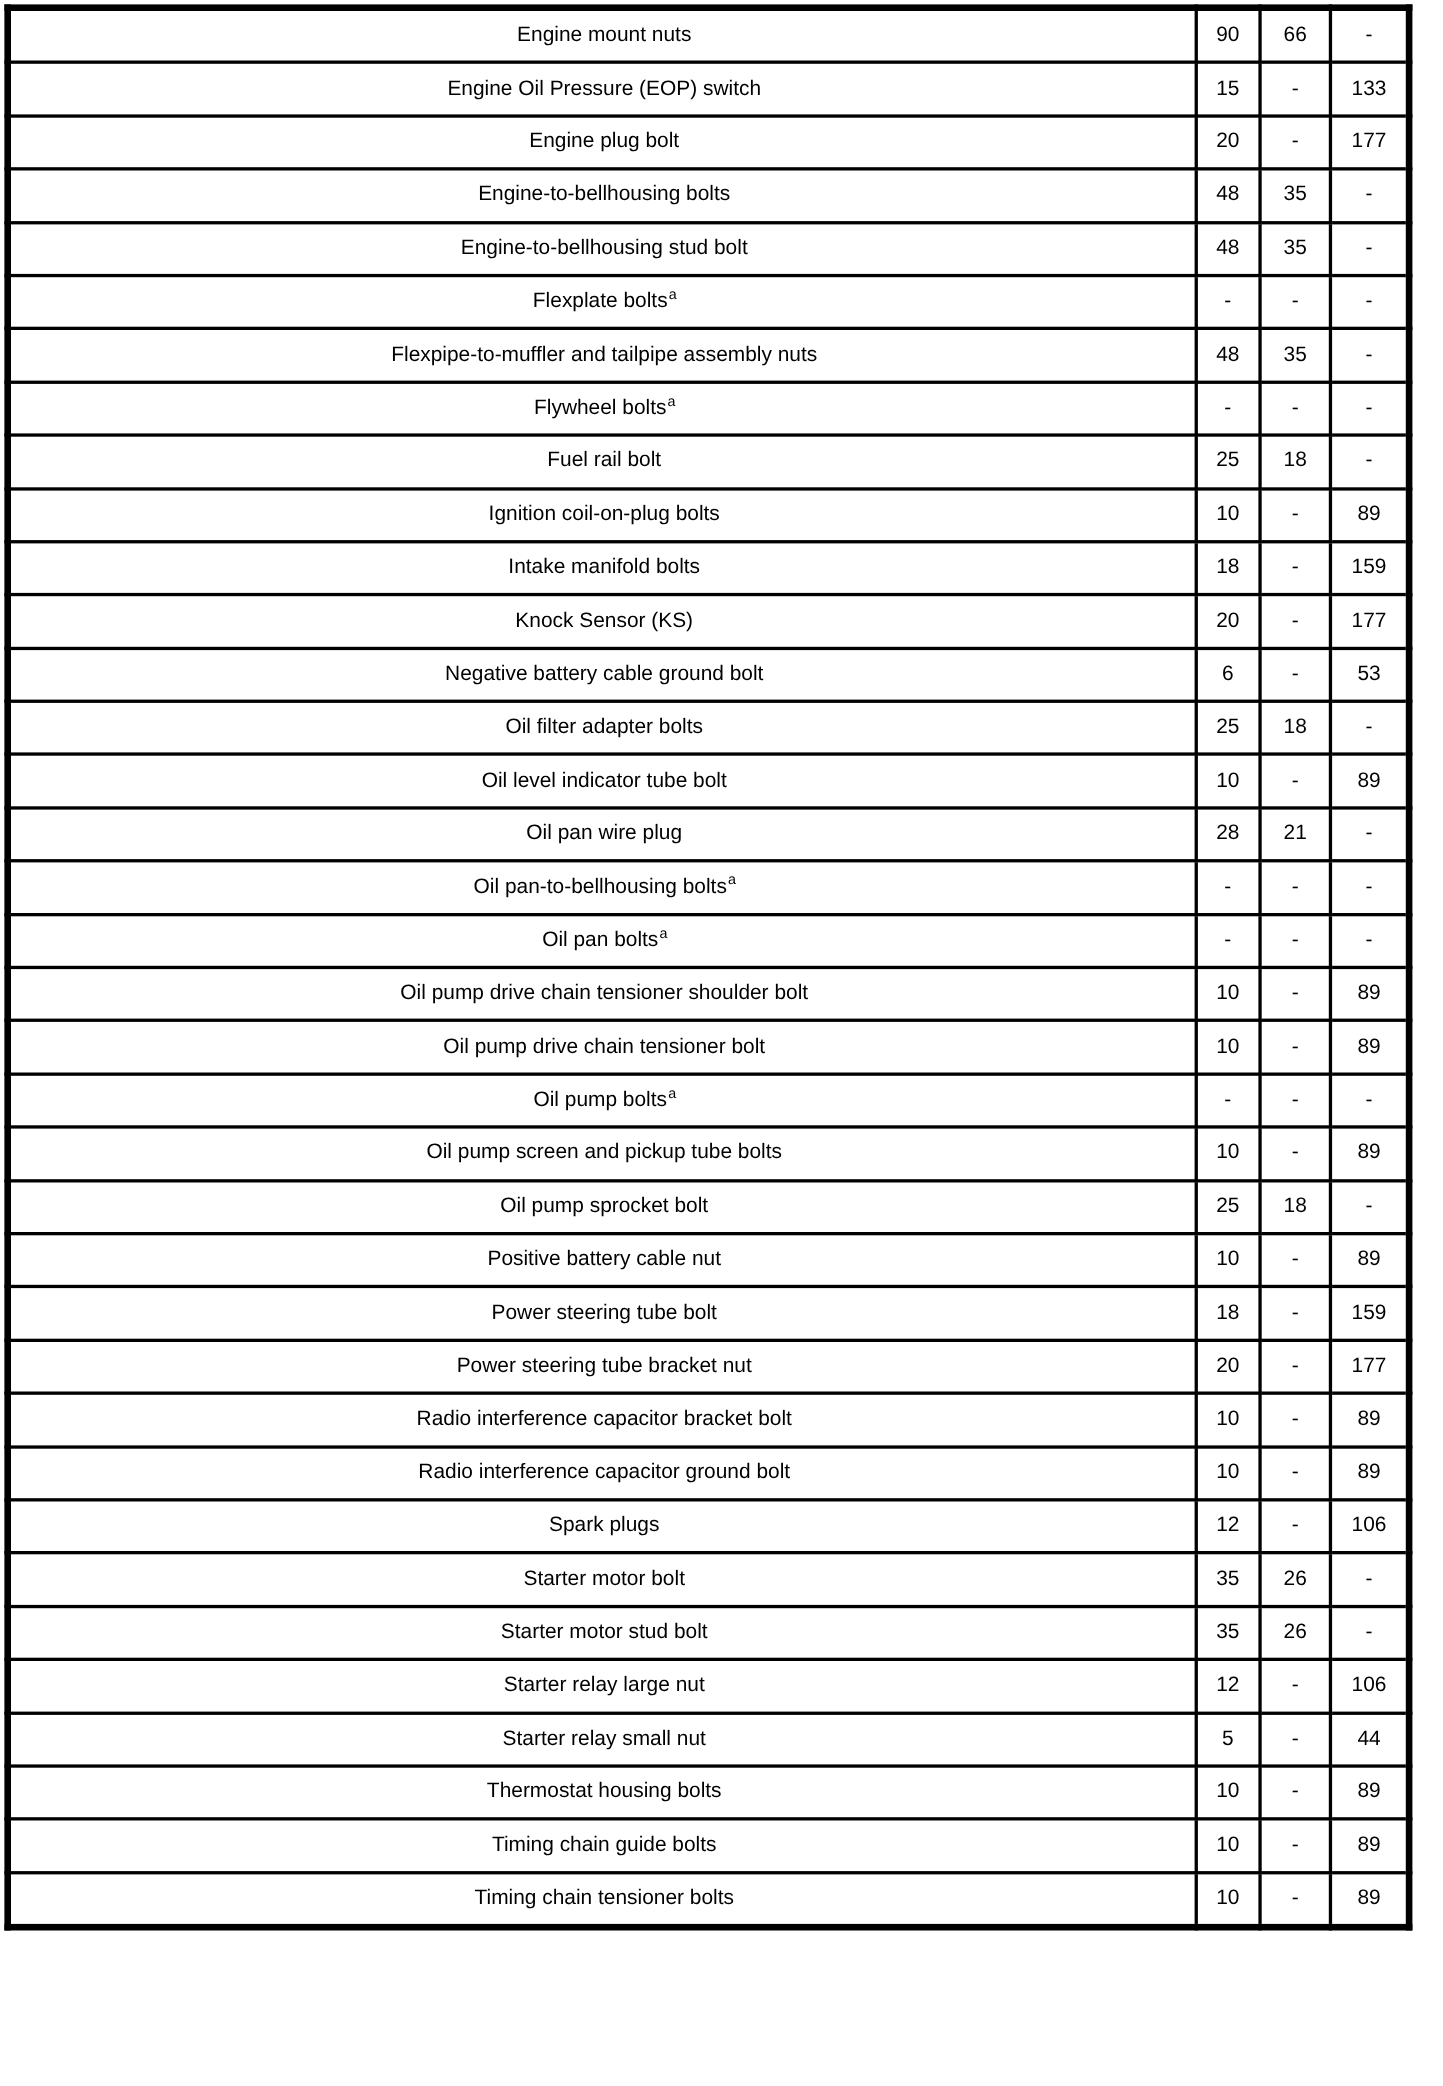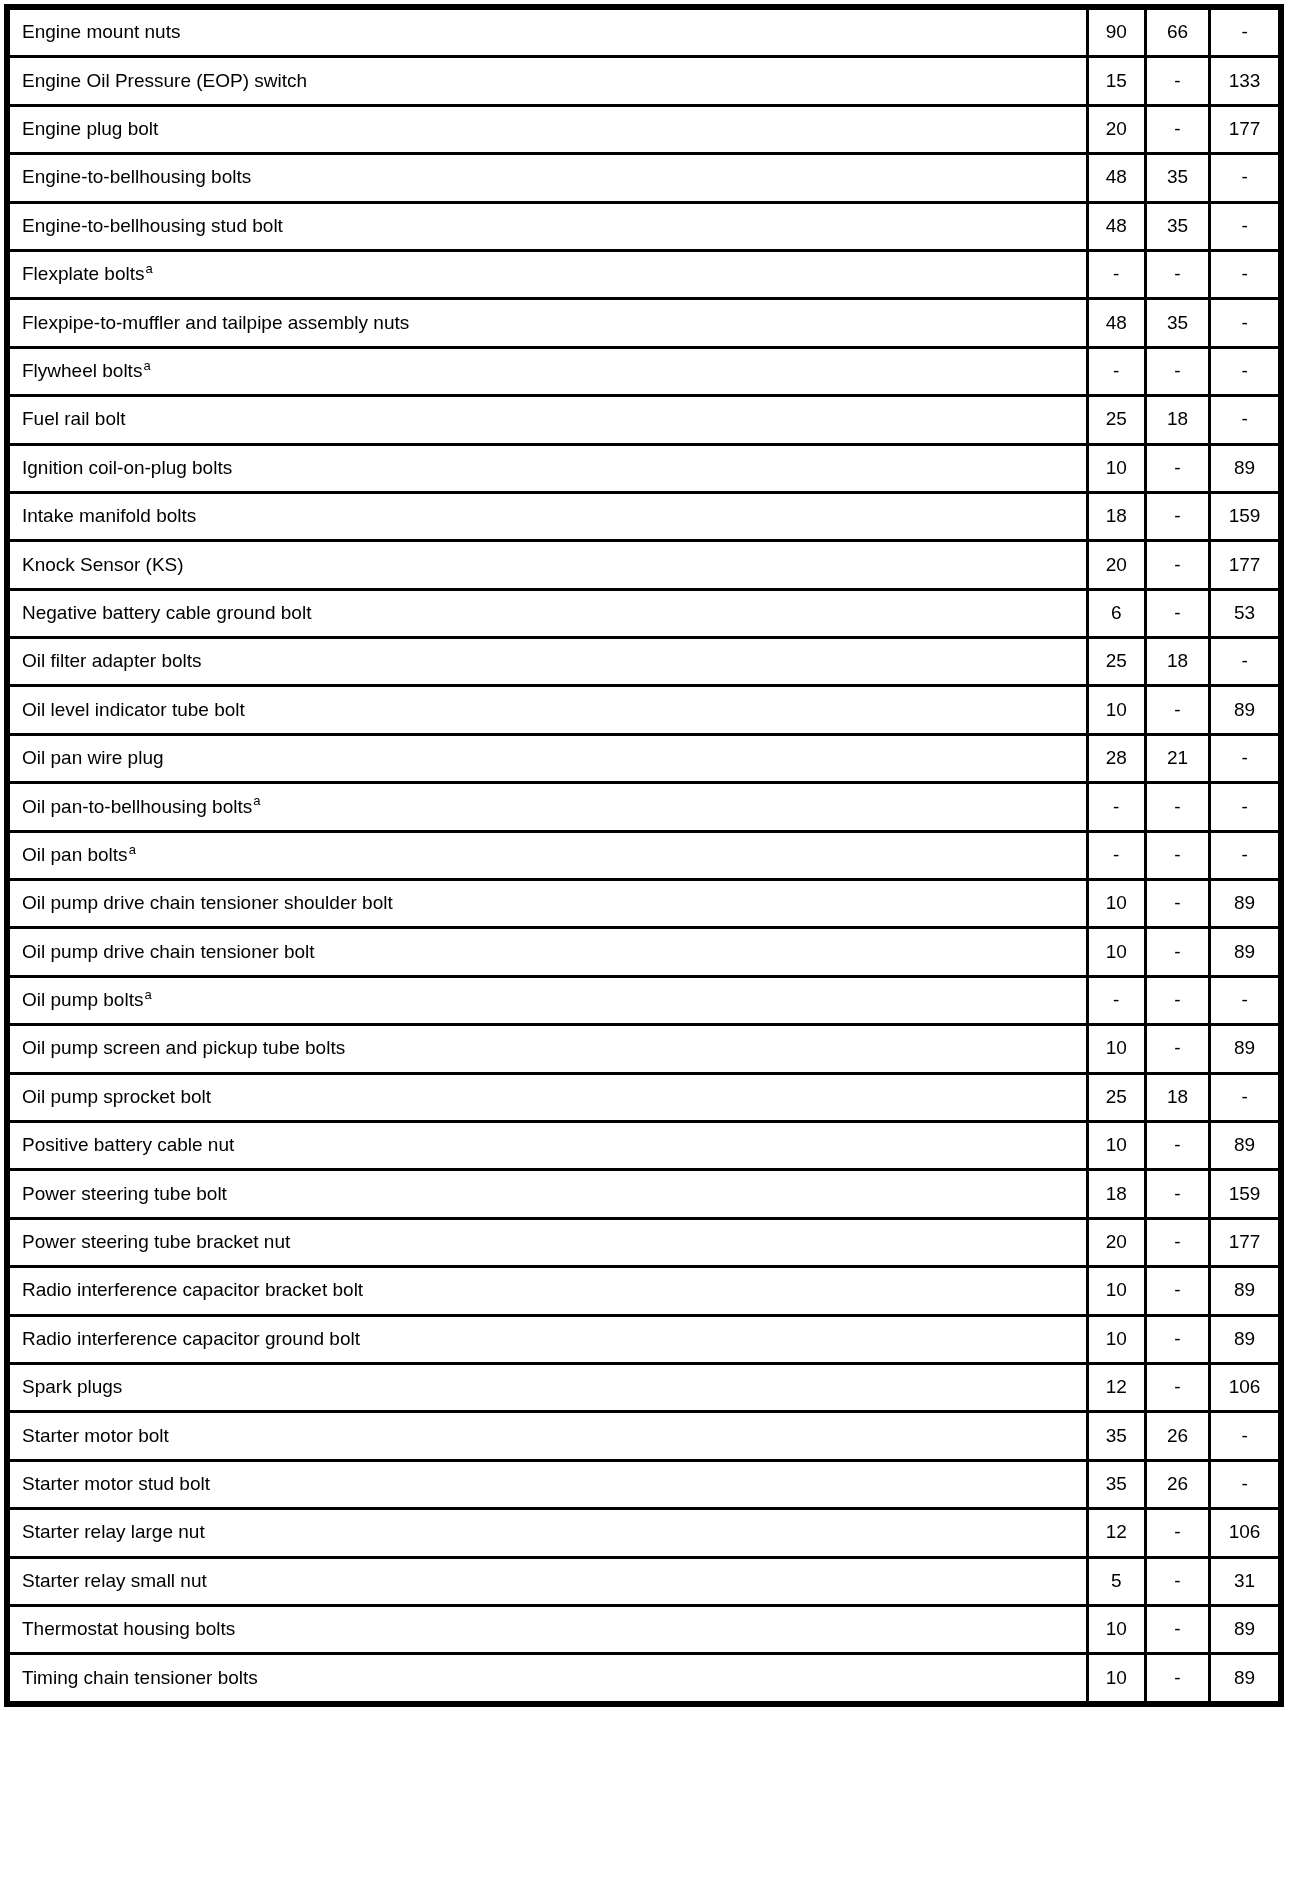--- a/index.html
+++ b/index.html
@@ -29,21 +29,21 @@
   td {
     height: 45.4px;
     font-size: 19px;
     line-height: 1.1;
     vertical-align: middle;
     background: #ffffff;
     overflow: hidden;
   }
   td.desc {
     padding: 0 8px 0 12px;
-    text-align: left;
+    text-align: center;
     white-space: nowrap;
   }
   td.num {
     text-align: center;
     padding: 0 2px;
   }
   col.c-desc { width: 1075px; }
   col.c-nm   { width: 58px; }
   col.c-lbft { width: 64px; }
   col.c-lbin { width: 71px; }
@@ -254,24 +254,30 @@
       <tr>
         <td class="desc"><span>Starter relay large nut</span><sup class="fn"></sup></td>
         <td class="num">12</td>
         <td class="num">-</td>
         <td class="num">106</td>
       </tr>
       <tr>
         <td class="desc"><span>Starter relay small nut</span><sup class="fn"></sup></td>
         <td class="num">5</td>
         <td class="num">-</td>
-        <td class="num">31</td>
+        <td class="num">44</td>
       </tr>
       <tr>
         <td class="desc"><span>Thermostat housing bolts</span><sup class="fn"></sup></td>
+        <td class="num">10</td>
+        <td class="num">-</td>
+        <td class="num">89</td>
+      </tr>
+      <tr>
+        <td class="desc"><span>Timing chain guide bolts</span><sup class="fn"></sup></td>
         <td class="num">10</td>
         <td class="num">-</td>
         <td class="num">89</td>
       </tr>
       <tr>
         <td class="desc"><span>Timing chain tensioner bolts</span><sup class="fn"></sup></td>
         <td class="num">10</td>
         <td class="num">-</td>
         <td class="num">89</td>
       </tr>

